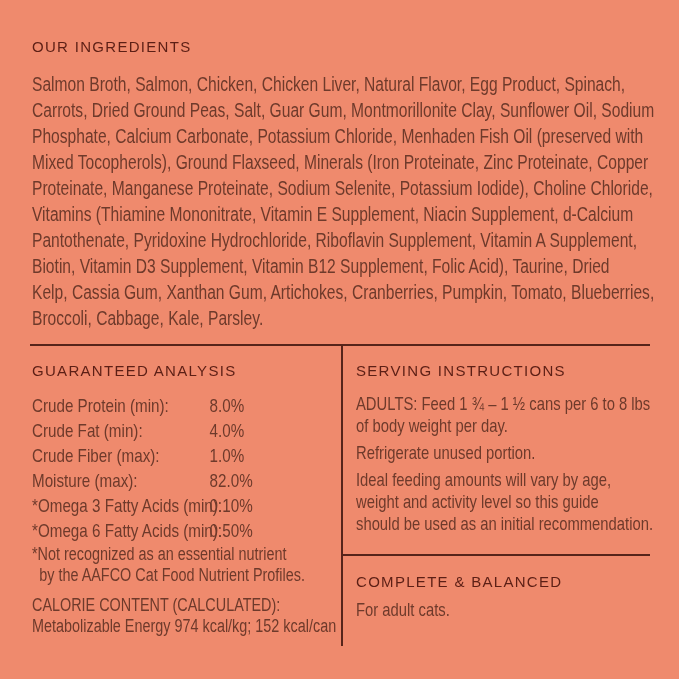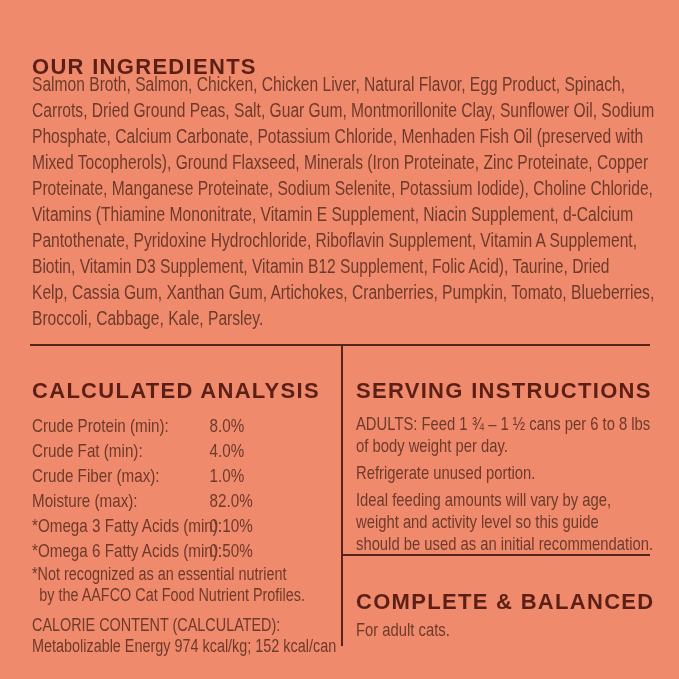--- a/index.html
+++ b/index.html
@@ -6,22 +6,22 @@
   html, body { background:#ffffff; }
   .page {
     position:relative; width:679px; height:679px; overflow:hidden;
     background:var(--bg, #EF8A6D);
     font-family:"Liberation Sans","DejaVu Sans",sans-serif;
     color:var(--body, #6E3A2B);
     -webkit-font-smoothing:antialiased;
   }
   .hd {
     color:var(--heading, #5C1F15);
-    font-weight:700; font-size:22px; line-height:22px;
-    letter-spacing:1.3px; white-space:nowrap;margin-top:20px;
+    font-weight:400; font-size:15px; line-height:22px;
+    letter-spacing:1.3px; white-space:nowrap;
   }
   .abs { position:absolute; }
   
   .cond { transform:scaleX(0.8); transform-origin:0 0; white-space:nowrap; }
   .pre { white-space:pre-line; }
   .ing-text { font-size:19.5px; line-height:26px; width:800px; }
   .rule { background:var(--divider, #56241A); position:absolute; }
   .rule-top    { left:30px;  top:344px; width:620px; height:2px; }
   .rule-vert   { left:341px; top:344px; width:2px;  height:302px; }
   .rule-serve  { left:343px; top:554px; width:307px; height:2px; }
@@ -56,21 +56,21 @@
 Pantothenate, Pyridoxine Hydrochloride, Riboflavin Supplement, Vitamin A Supplement,
 Biotin, Vitamin D3 Supplement, Vitamin B12 Supplement, Folic Acid), Taurine, Dried
 Kelp, Cassia Gum, Xanthan Gum, Artichokes, Cranberries, Pumpkin, Tomato, Blueberries,
 Broccoli, Cabbage, Kale, Parsley.</div>
 
   <div class="rule rule-top"></div>
   <div class="rule rule-vert"></div>
   <div class="rule rule-serve"></div>
 
   <section class="sec-ga">
-    <h2 class="hd sec-hd">CALCULATED ANALYSIS</h2>
+    <h2 class="hd sec-hd">GUARANTEED ANALYSIS</h2>
 
     <div class="cond ga-table">
       <div class="ga-row">
         <span class="ga-label">Crude Protein (min):</span>
         <span class="ga-value">8.0%</span>
       </div>
       <div class="ga-row">
         <span class="ga-label">Crude Fat (min):</span>
         <span class="ga-value">4.0%</span>
       </div>

